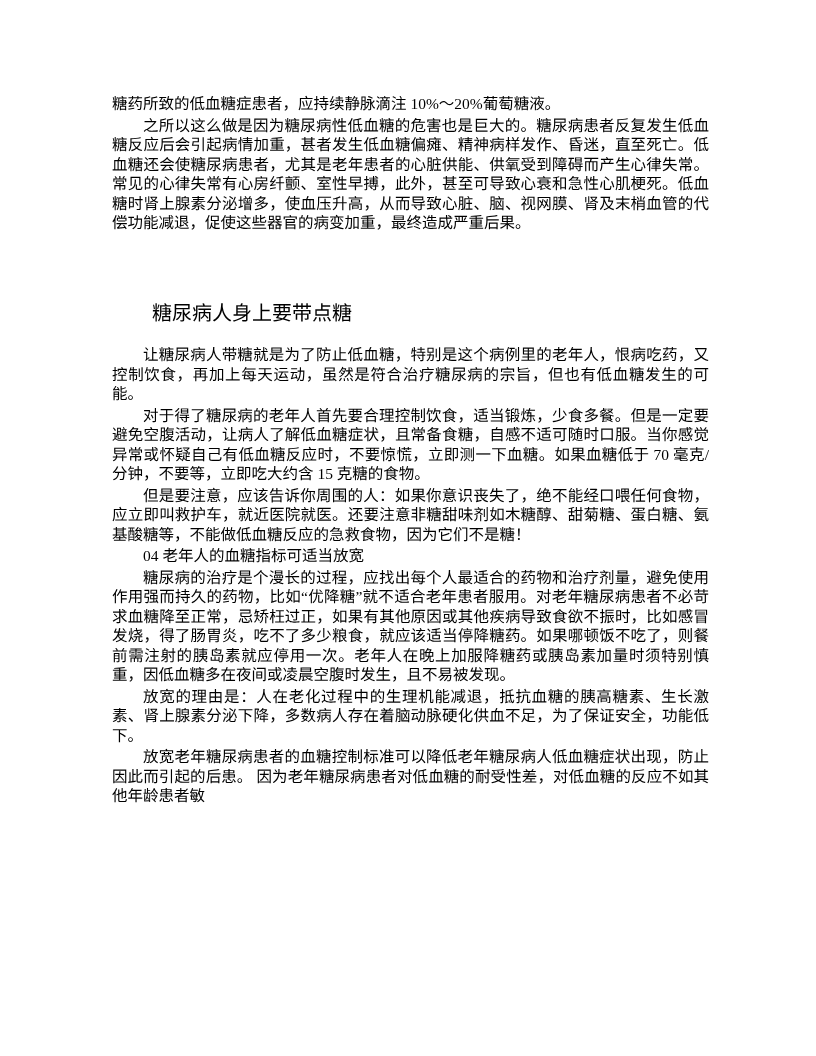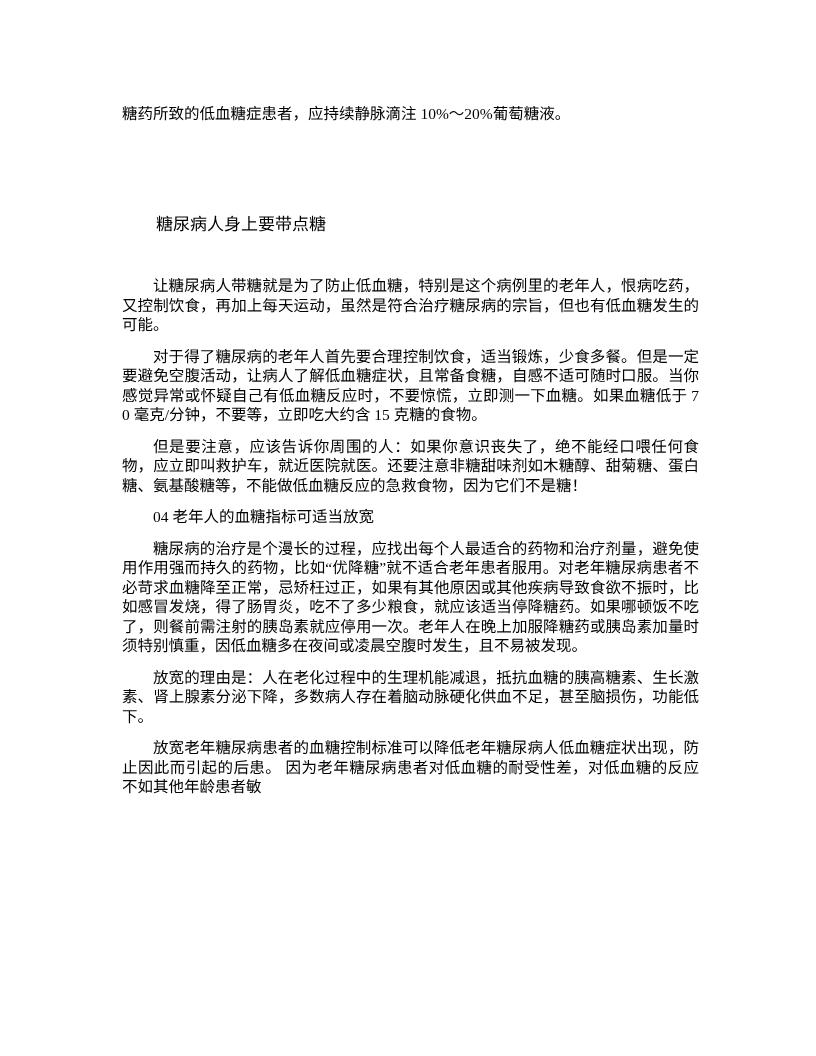--- a/index.html
+++ b/index.html
@@ -27,67 +27,68 @@
     top: 92px;
     width: 601px;
     font-family: "Liberation Serif", "DejaVu Serif", serif;
     font-size: 15.5px;
     line-height: 19.5px;
     color: #000000;
     text-align: justify;
     letter-spacing: 0;
   }
   .content p {
-    margin: 12px;
+    margin: 2px;
     padding: 0;
     text-indent: 2em;
     word-break: break-all;
   }
   .content p.no-indent {
     text-indent: 0;
   }
   .spacer-large {
     height: 67px;
   }
   .spacer-small {
     height: 18px;
   }
   .section-title {
     font-weight: normal;
-    font-size: 17px;
+    font-size: 20px;
   }
 </style>
 </head>
 <body>
 
 <div class="page">
   <div class="content">
 
     <p class="no-indent">糖药所致的低血糖症患者，应持续静脉滴注 10%～20%葡萄糖液。</p>
 
 
 
+    <p>之所以这么做是因为糖尿病性低血糖的危害也是巨大的。糖尿病患者反复发生低血糖反应后会引起病情加重，甚者发生低血糖偏瘫、精神病样发作、昏迷，直至死亡。低血糖还会使糖尿病患者，尤其是老年患者的心脏供能、供氧受到障碍而产生心律失常。常见的心律失常有心房纤颤、室性早搏，此外，甚至可导致心衰和急性心肌梗死。低血糖时肾上腺素分泌增多，使血压升高，从而导致心脏、脑、视网膜、肾及末梢血管的代偿功能减退，促使这些器官的病变加重，最终造成严重后果。</p>
 
     <div class="spacer-large"></div>
 
     <p class="section-title">糖尿病人身上要带点糖</p>
 
     <div class="spacer-small"></div>
 
     <p>让糖尿病人带糖就是为了防止低血糖，特别是这个病例里的老年人，恨病吃药，又控制饮食，再加上每天运动，虽然是符合治疗糖尿病的宗旨，但也有低血糖发生的可能。</p>
 
     <p>对于得了糖尿病的老年人首先要合理控制饮食，适当锻炼，少食多餐。但是一定要避免空腹活动，让病人了解低血糖症状，且常备食糖，自感不适可随时口服。当你感觉异常或怀疑自己有低血糖反应时，不要惊慌，立即测一下血糖。如果血糖低于 70 毫克/分钟，不要等，立即吃大约含 15 克糖的食物。</p>
 
 
 
     <p>但是要注意，应该告诉你周围的人：如果你意识丧失了，绝不能经口喂任何食物，应立即叫救护车，就近医院就医。还要注意非糖甜味剂如木糖醇、甜菊糖、蛋白糖、氨基酸糖等，不能做低血糖反应的急救食物，因为它们不是糖！</p>
 
     <p>04 老年人的血糖指标可适当放宽</p>
 
     <p>糖尿病的治疗是个漫长的过程，应找出每个人最适合的药物和治疗剂量，避免使用作用强而持久的药物，比如“优降糖”就不适合老年患者服用。对老年糖尿病患者不必苛求血糖降至正常，忌矫枉过正，如果有其他原因或其他疾病导致食欲不振时，比如感冒发烧，得了肠胃炎，吃不了多少粮食，就应该适当停降糖药。如果哪顿饭不吃了，则餐前需注射的胰岛素就应停用一次。老年人在晚上加服降糖药或胰岛素加量时须特别慎重，因低血糖多在夜间或凌晨空腹时发生，且不易被发现。</p>
 
 
-    <p>放宽的理由是：人在老化过程中的生理机能减退，抵抗血糖的胰高糖素、生长激素、肾上腺素分泌下降，多数病人存在着脑动脉硬化供血不足，甚至脑损伤，功能低下。</p>
+    <p>放宽的理由是：人在老化过程中的生理机能减退，抵抗血糖的胰高糖素、生长激素、肾上腺素分泌下降，多数病人存在着脑动脉硬化供血不足，为了保证安全，功能低下。</p>
 
     <p>放宽老年糖尿病患者的血糖控制标准可以降低老年糖尿病人低血糖症状出现，防止因此而引起的后患。 因为老年糖尿病患者对低血糖的耐受性差，对低血糖的反应不如其他年龄患者敏</p>
 
   </div>
 </div>
 
 </body></html>

